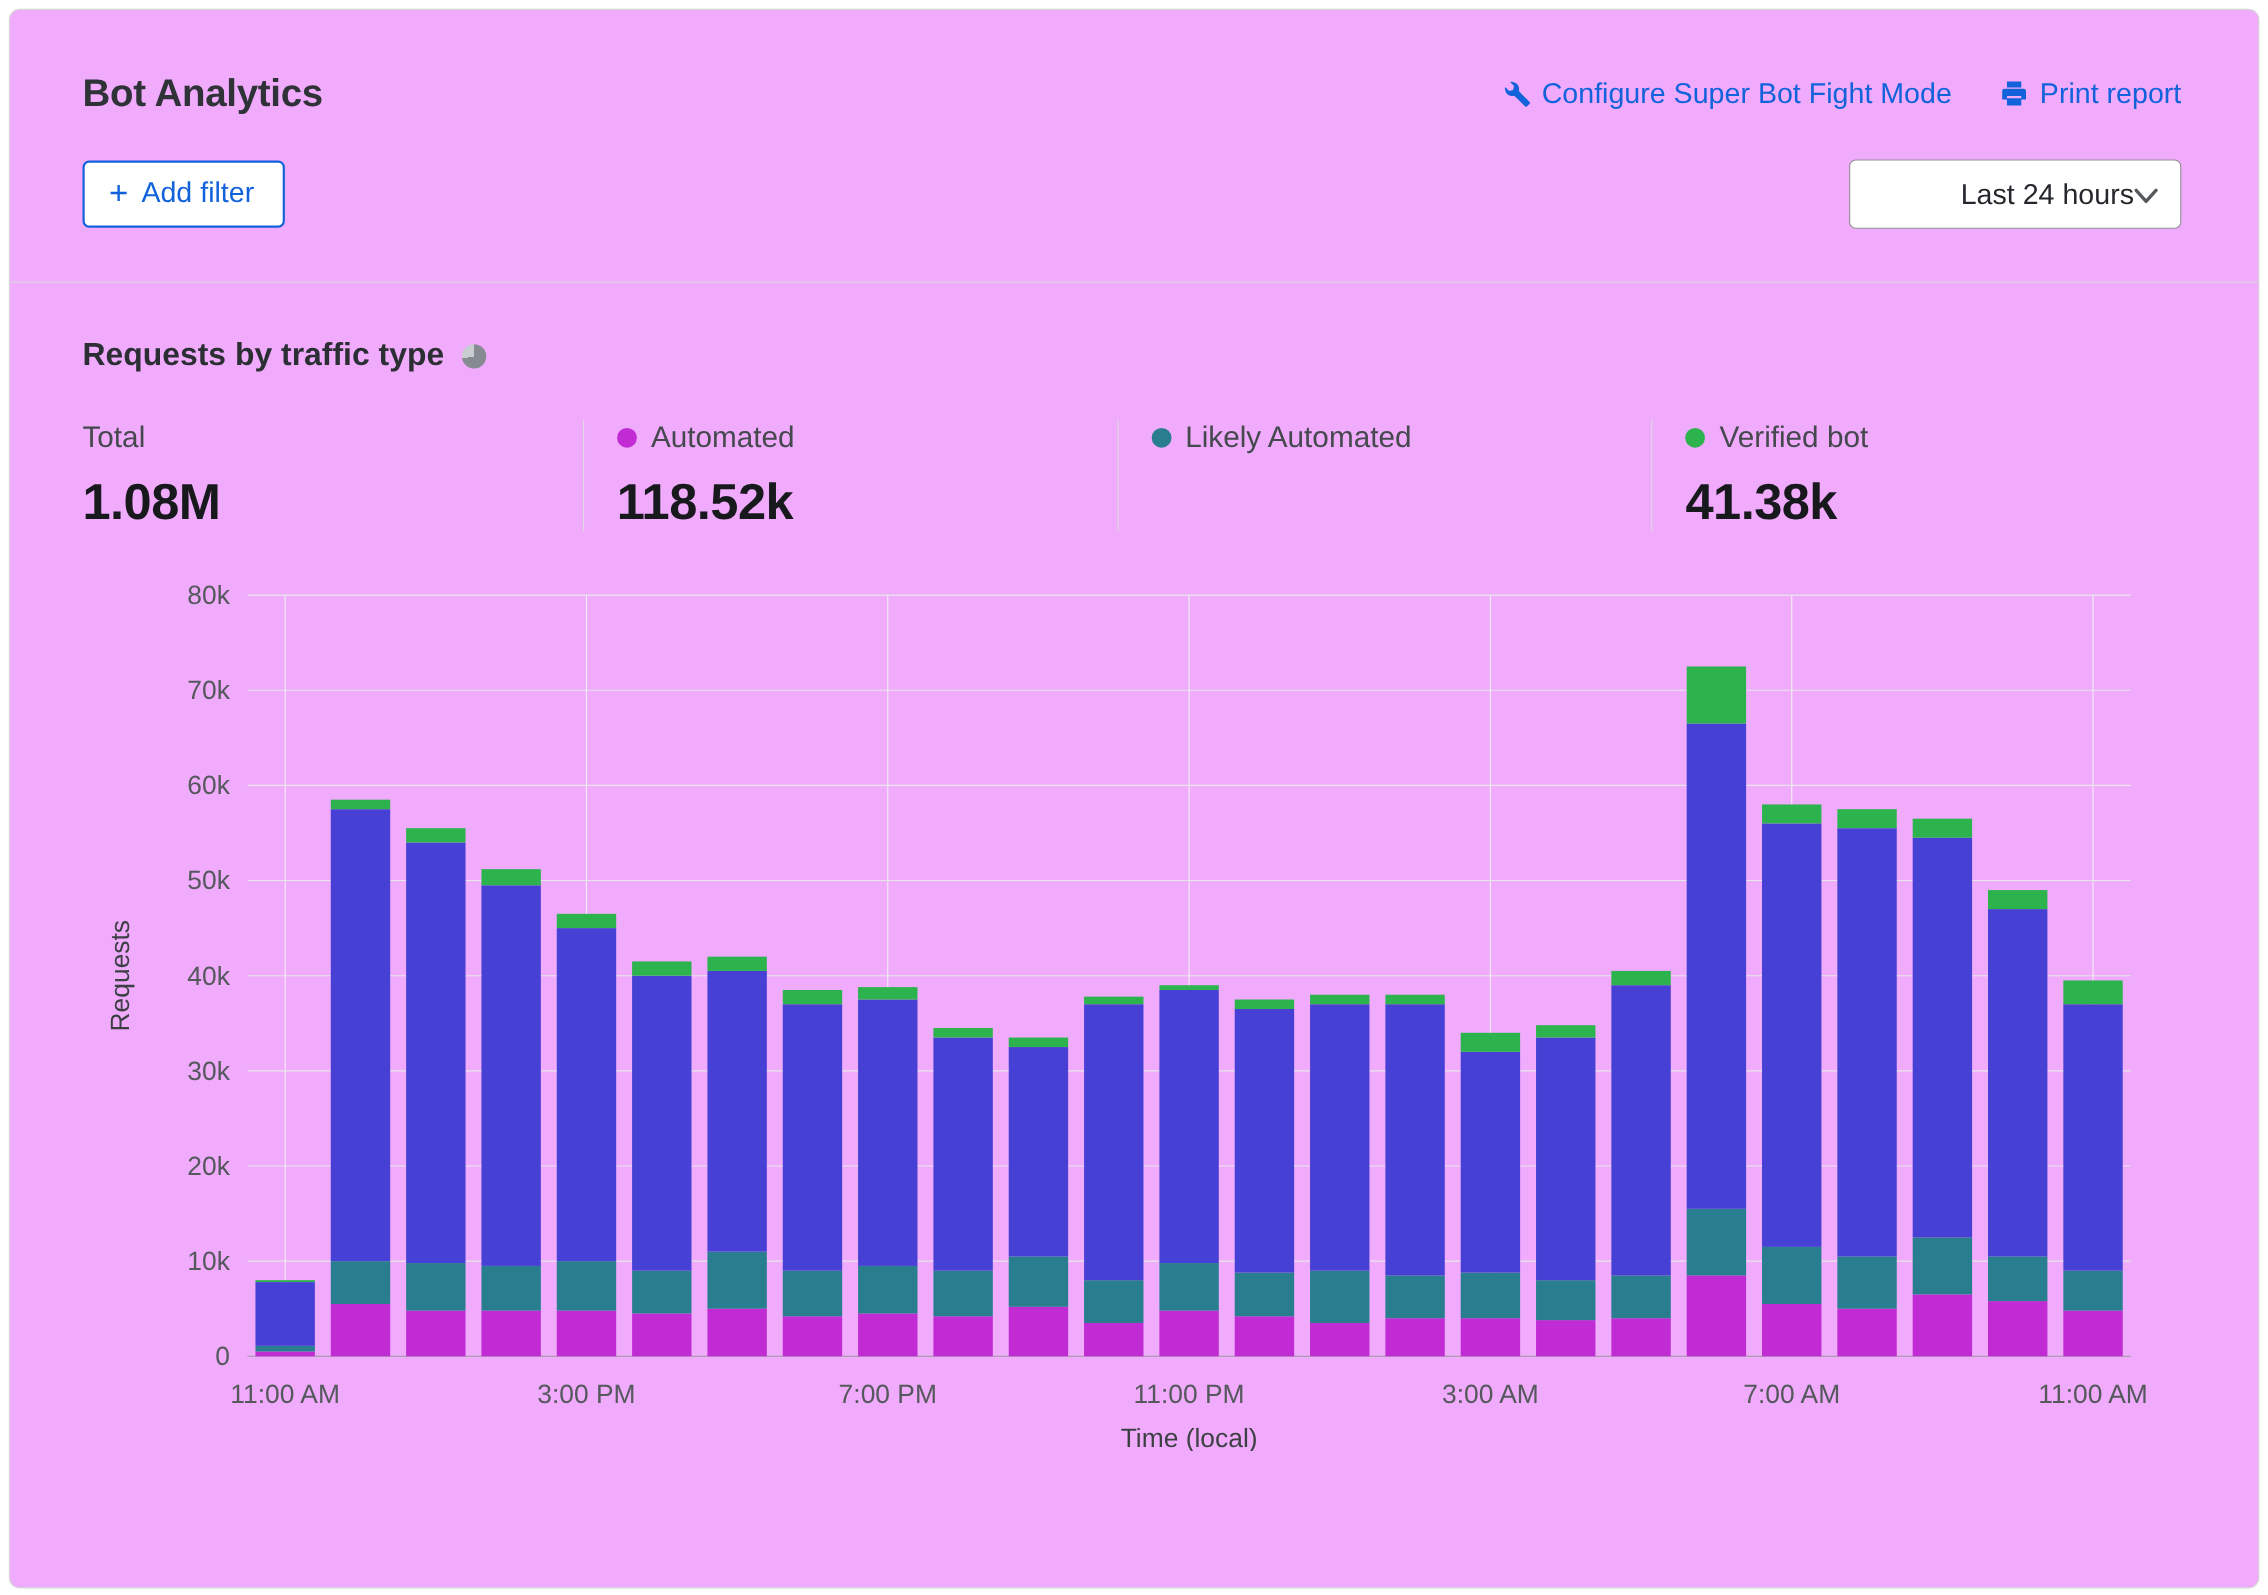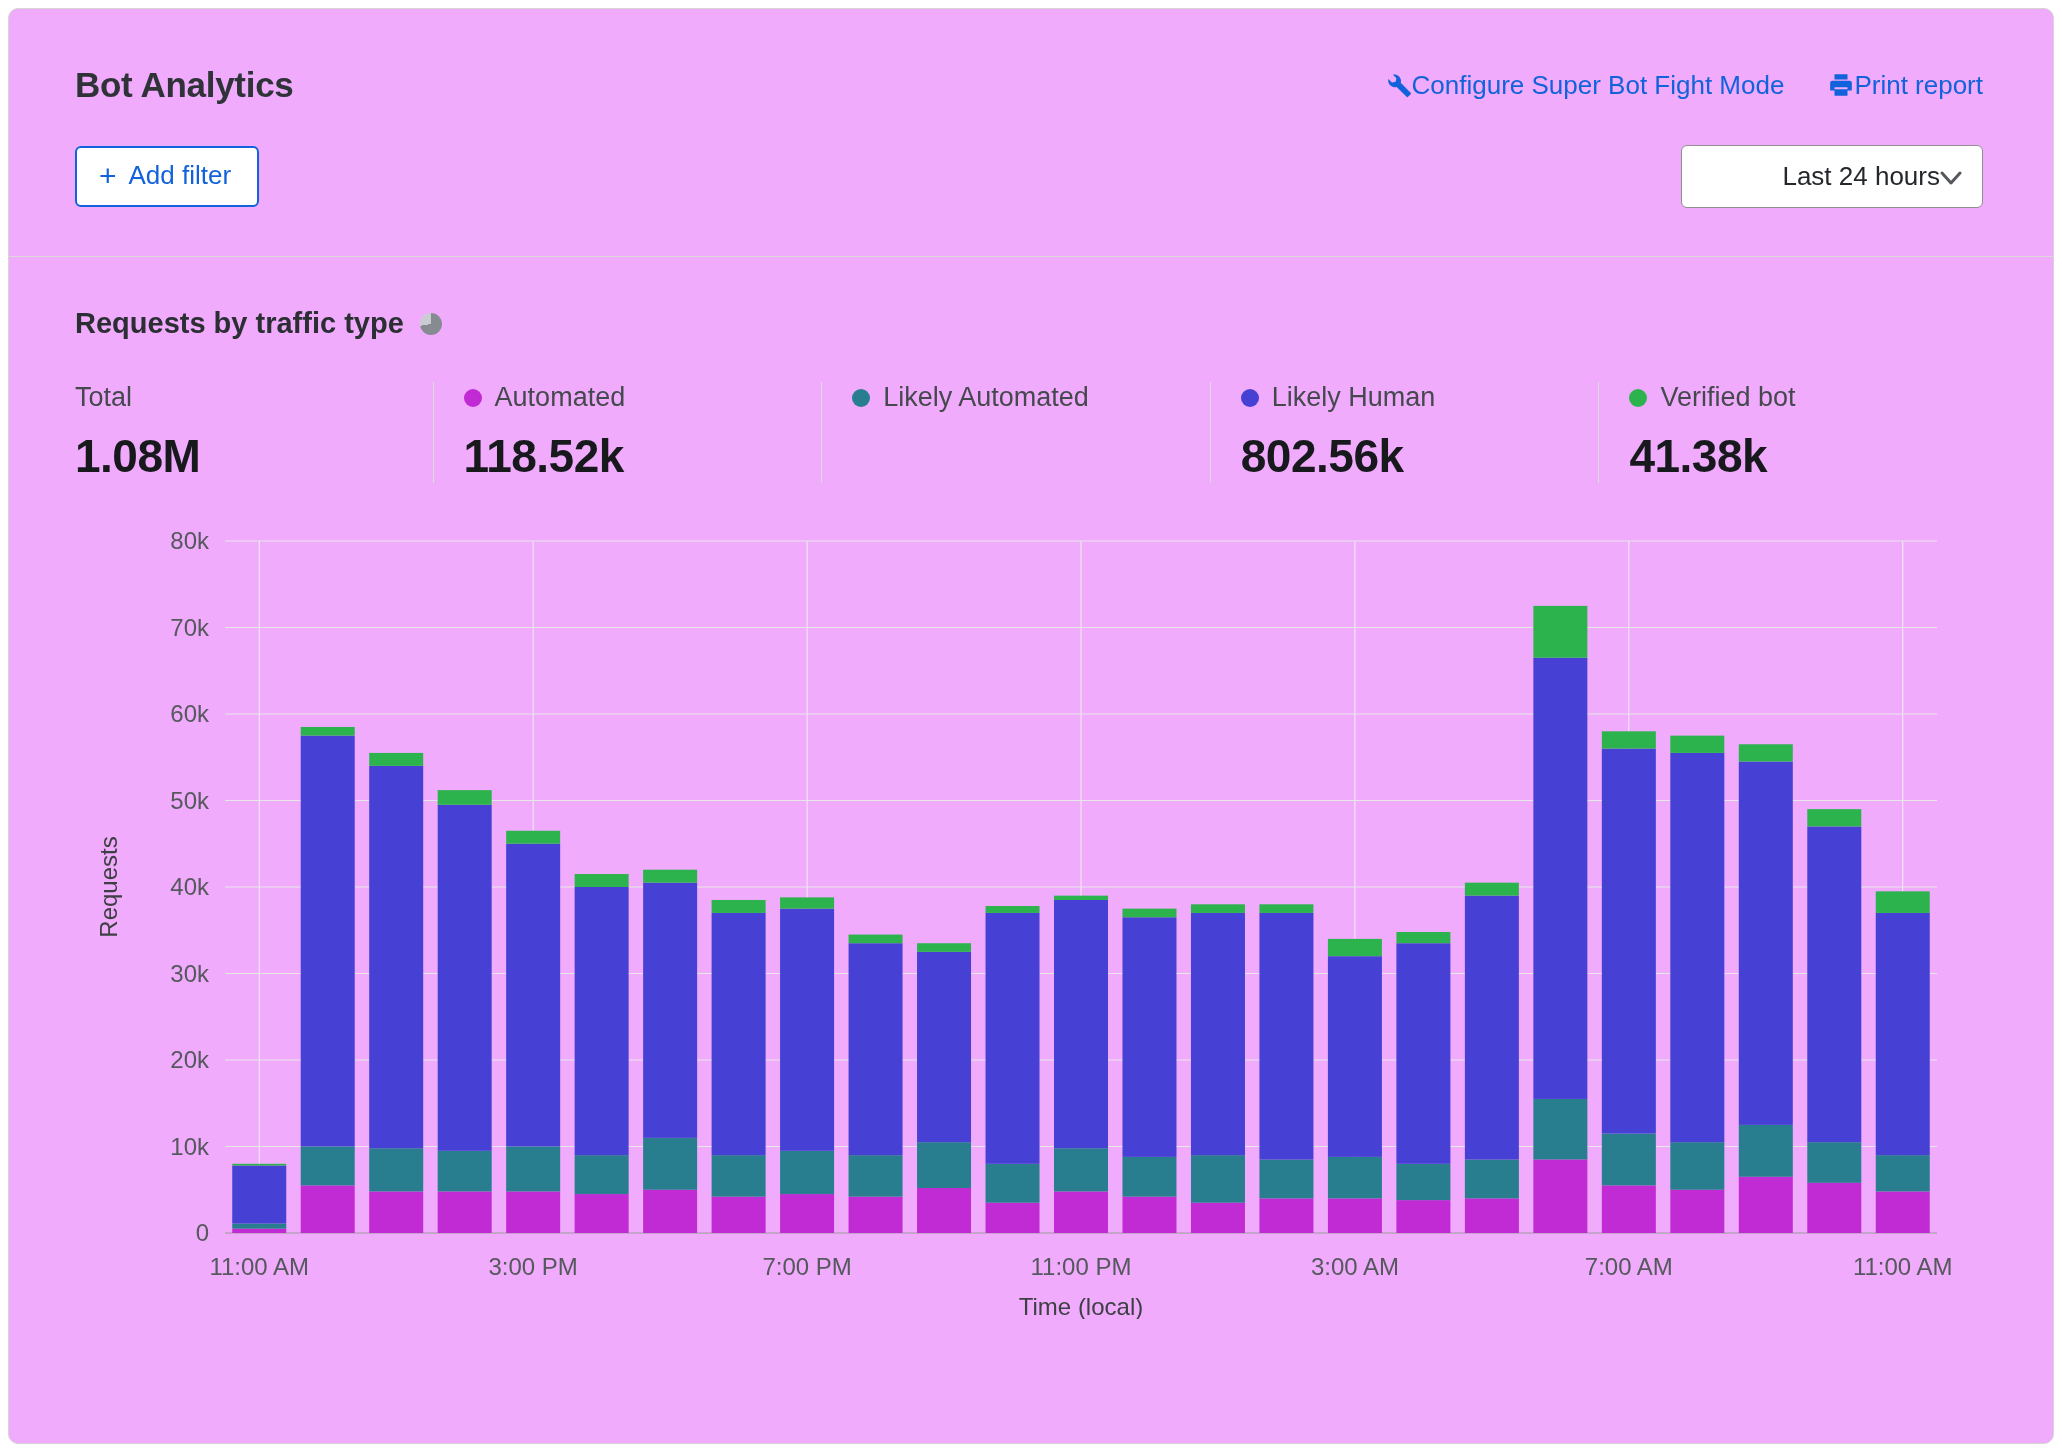--- a/index.html
+++ b/index.html
@@ -7,21 +7,21 @@
   body { font-family: "Liberation Sans", sans-serif; color:#2b2b2b; }
 
   .card {
     position:absolute; left:8px; top:8px; width:2046px; height:1436px;
     background:#f0abfc; border:1px solid #d5d5d5; border-radius:10px; overflow:hidden;
   }
   .header { padding:56px 70px 0 66px; }
   .header-row { display:flex; justify-content:space-between; align-items:center; }
   .page-title { font-size:35px; font-weight:700; color:#2f3338; letter-spacing:-0.3px; }
   .header-links { display:flex; align-items:center; gap:44px; }
-  .hlink { display:flex; align-items:center; color:#1263db; font-size:26px; cursor:pointer; }
+  .hlink { display:flex; align-items:center; gap:10px; color:#1263db; font-size:26px; cursor:pointer; }
   .hlink svg { display:block; }
 
   .filter-row { display:flex; justify-content:space-between; align-items:center; margin-top:40px; padding-bottom:48px; }
   .add-filter {
     display:inline-flex; align-items:center; gap:12px; background:#fff;
     border:2px solid #1263db; border-radius:6px; color:#1263db;
     font-size:26px; padding:12px 26px 14px 22px; cursor:pointer; font-family:inherit;
   }
   .plus-glyph { font-size:30px; line-height:1; font-weight:400; }
   .dropdown {
@@ -115,27 +115,20 @@
           <span class="stat-dot" style="background: rgb(192, 43, 212);"></span>
           <span>Automated</span>
         </div>
         <div class="stat-value">118.52k</div>
       </div>
       <div class="stat-col">
         <div class="stat-label-row">
           <span class="stat-dot" style="background: rgb(40, 126, 142);"></span>
           <span>Likely Automated</span>
         </div>
-      </div>
-      <div class="stat-col">
-        <div class="stat-label-row">
-          <span class="stat-dot" style="background: rgb(71, 64, 212);"></span>
-          <span>Likely Human</span>
-        </div>
-        <div class="stat-value">802.56k</div>
       </div>
       <div class="stat-col">
         <div class="stat-label-row">
           <span class="stat-dot" style="background: rgb(45, 179, 78);"></span>
           <span>Verified bot</span>
         </div>
         <div class="stat-value">41.38k</div>
       </div>
     </div>
 

